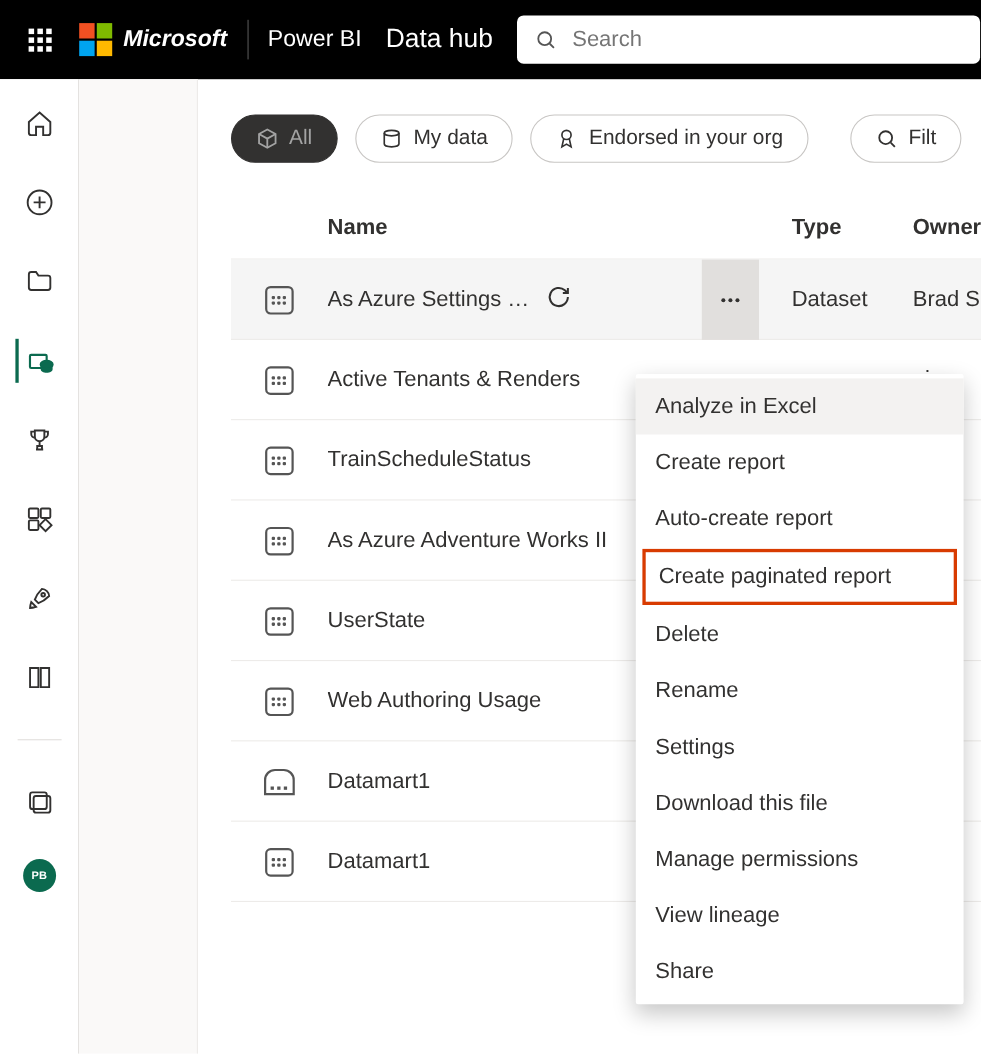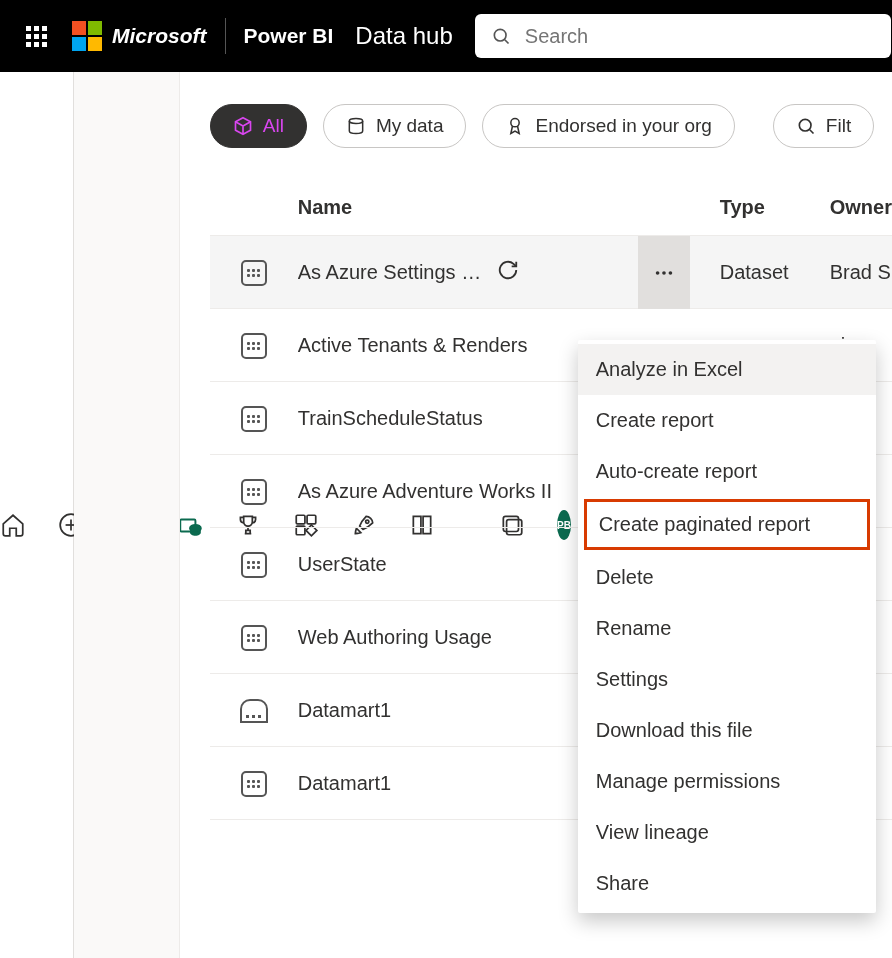--- a/index.html
+++ b/index.html
@@ -48,21 +48,21 @@
   }
   .sq-r { background: #f25022; }
   .sq-g { background: #7fba00; }
   .sq-b { background: #00a4ef; }
   .sq-y { background: #ffb900; }
   .ms-word { font-size: 21px; font-weight: 600; }
   .divider-v {
     width: 1px; height: 36px; background: #555;
     margin-right: 18px;
   }
-  .product { font-size: 21px; font-weight: 700; margin-right: 22px; }
+  .product { font-size: 21px; font-weight: 400; margin-right: 22px; }
   .page-label { font-size: 24px; margin-right: 22px; }
   .search-wrap {
     flex: 1;
     background: #fff;
     border-radius: 6px;
     height: 44px;
     display: flex;
     align-items: center;
     padding: 0 16px;
     margin-right: 1px;
@@ -76,21 +76,21 @@
     color: #555;
     width: 100%;
   }
 
   
   .body-row { display: flex; height: calc(100% - 72px); }
   .leftnav {
     width: 74px;
     border-right: 1px solid #e1dfdd;
     display: flex;
-    flex-direction: row;
+    flex-direction: column;
     align-items: center;
     padding-top: 20px;
     gap: 32px;
     background: #fff;
   }
   .nav-icon {
     width: 40px; height: 40px;
     display: flex; align-items: center; justify-content: center;
     color: #323130;
     cursor: pointer;
@@ -122,21 +122,21 @@
     border: 1px solid #c8c6c4;
     border-radius: 999px;
     padding: 10px 22px;
     font-size: 19px;
     cursor: pointer;
     background: #fff;
   }
   .pill.active {
     background: #323130;
     border-color: #323130;
-    color: #d946ef;
+    color: #a3a3a3;
   }
   .pill svg { stroke: currentColor; }
 
   .table { width: 100%; }
   .thead-row, .trow {
     display: grid;
     grid-template-columns: 88px 340px 58px 120px 1fr;
     align-items: center;
     border-bottom: 1px solid #edebe9;
   }

